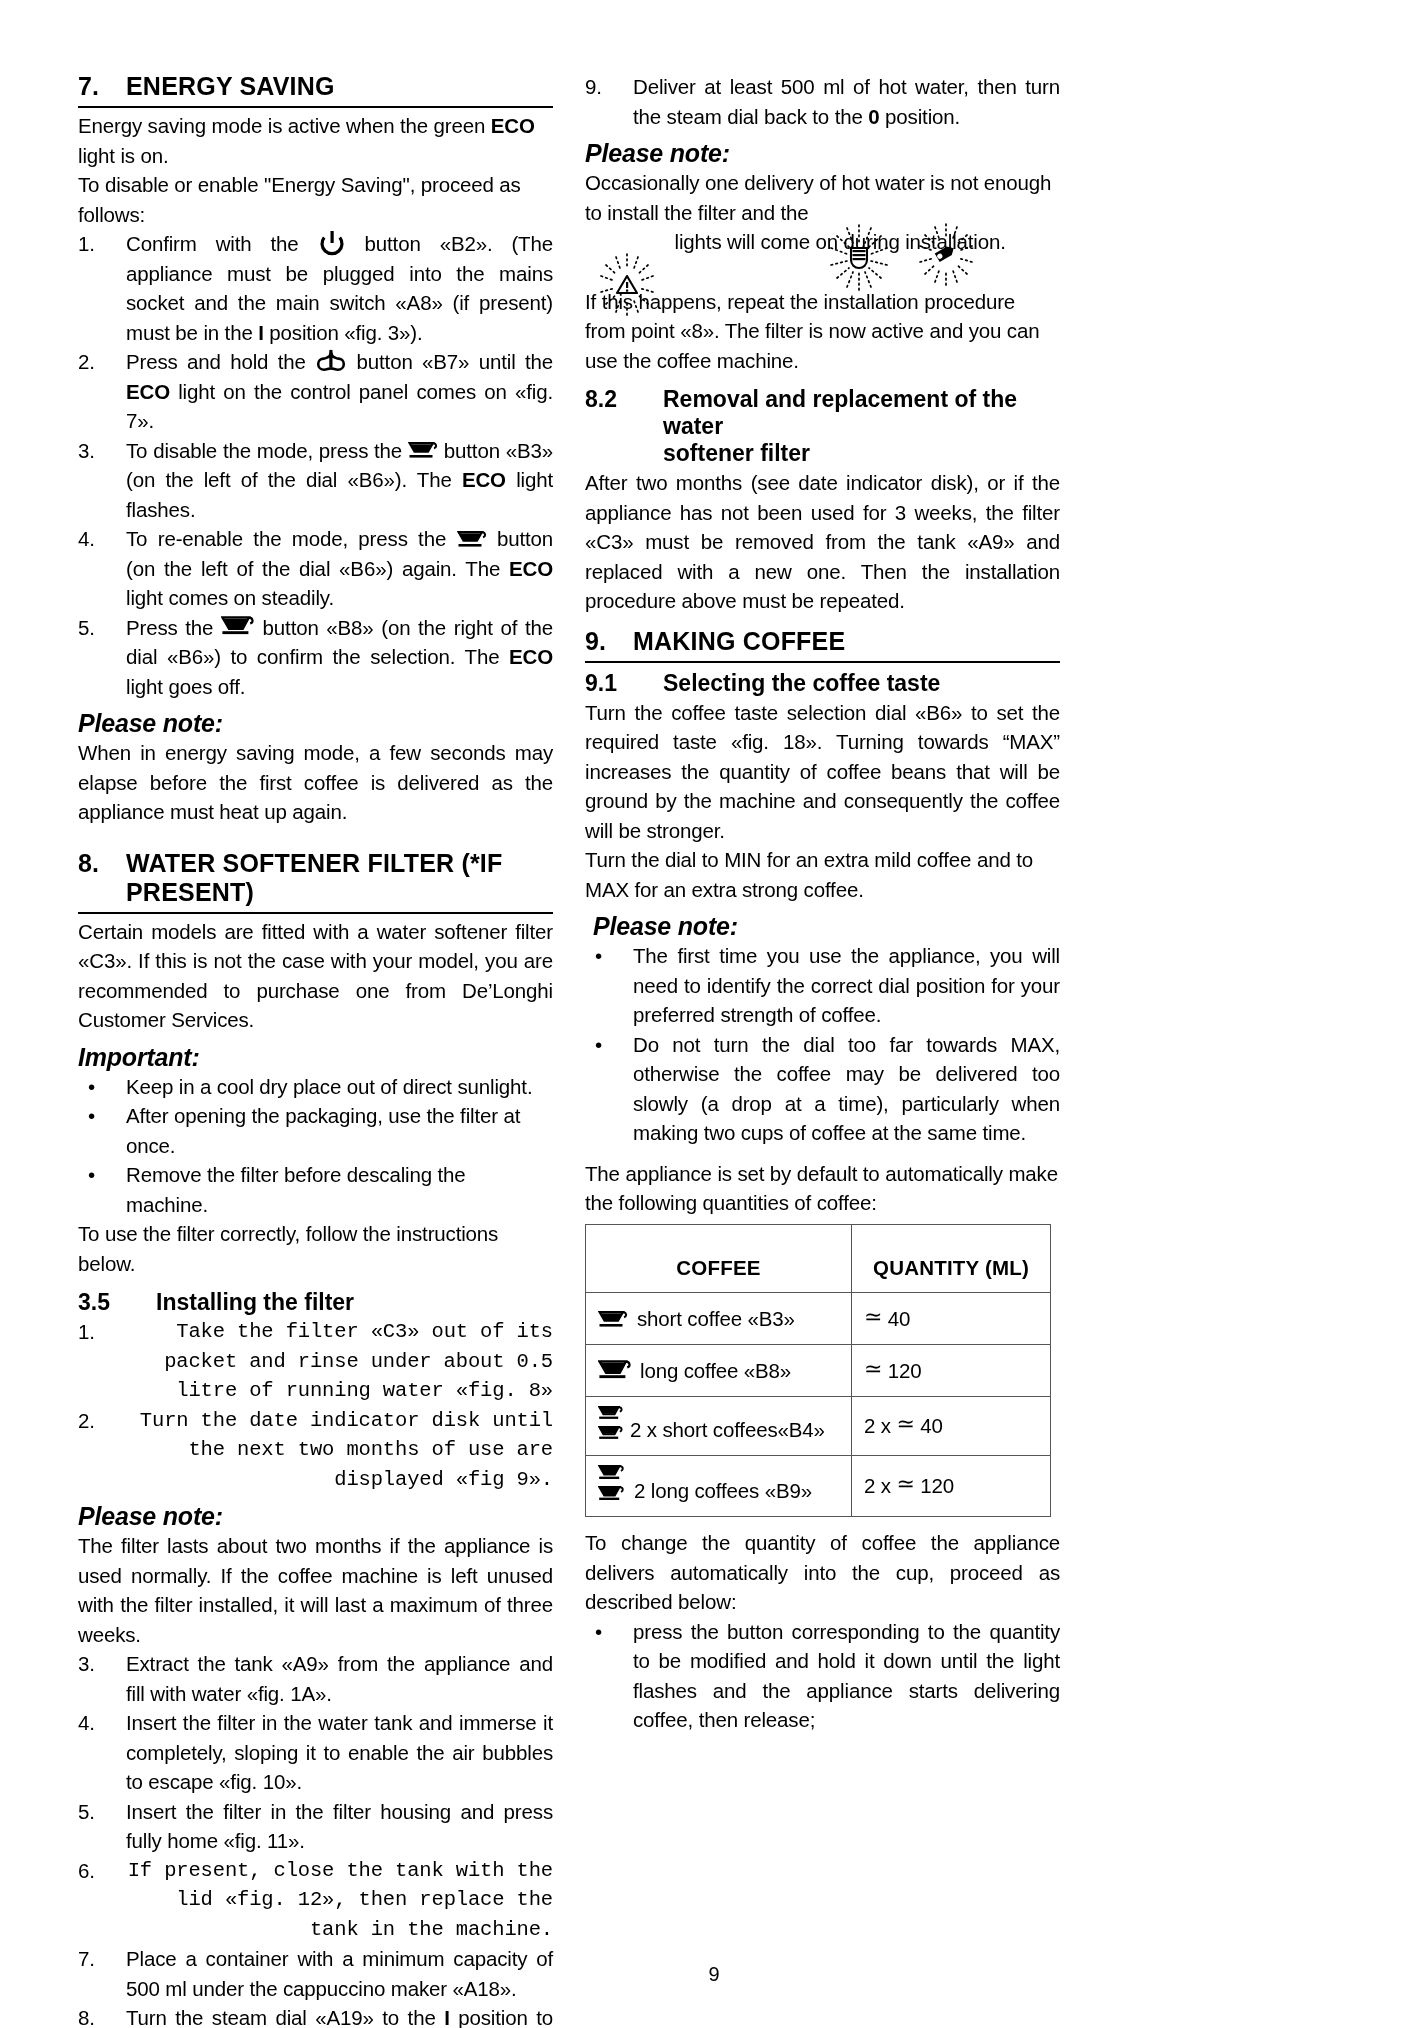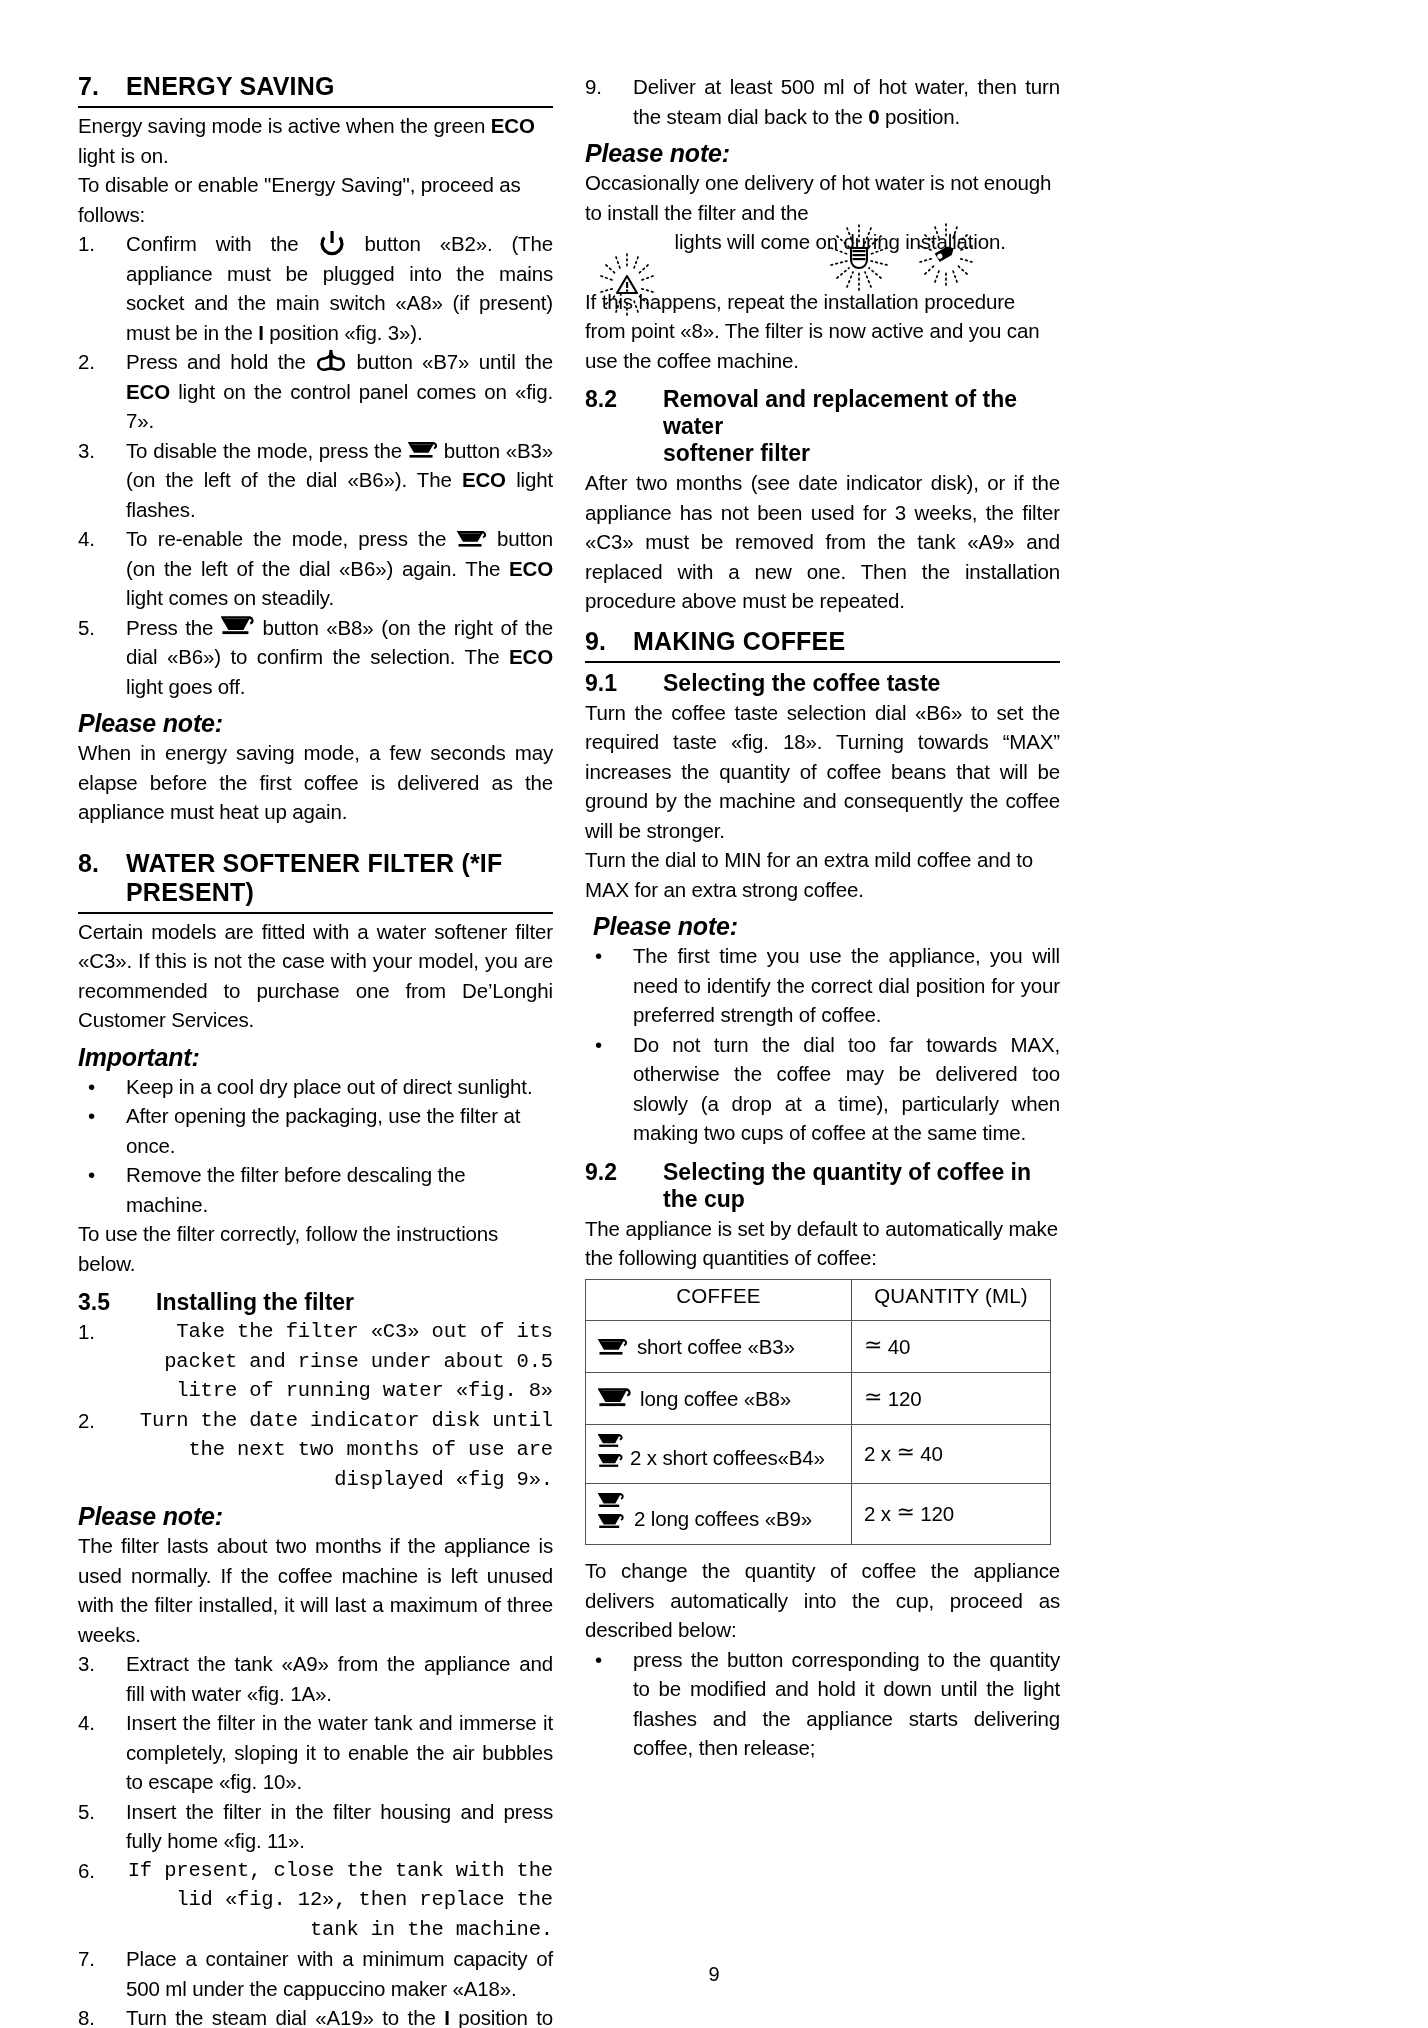--- a/index.html
+++ b/index.html
@@ -128,23 +128,23 @@
     margin-top: 6px;
     table-layout: fixed;
   }
   table.qty th, table.qty td {
     border: 1.6px solid #555;
     padding: 8px 12px;
     vertical-align: middle;
     font-size: 20.5px;
   }
   table.qty th {
-    font-weight: normal;
+    font-weight: bold;
     letter-spacing: 0.2px;
-    padding-top: 1px;
+    padding-top: 28px;
     padding-bottom: 10px;
   }
   table.qty td.cell-coffee { height: 52px; }
   table.qty col.c1 { width: 266px; }
   table.qty col.c2 { width: 199px; }
   .approx {
     display: inline-block;
     transform: translateY(-2px);
     font-size: 22px;
   }
@@ -405,24 +405,20 @@
           <span class="content">The first time you use the appliance, you will need to identify the correct dial position for your preferred strength of coffee.</span>
         </li>
         <li class="bullet-item">
           <span class="marker">•</span>
           <span class="content">Do not turn the dial too far towards MAX, otherwise the coffee may be delivered too slowly (a drop at a time), particularly when making two cups of coffee at the same time.</span>
         </li>
       </ul>
 
       <div class="spacer-sm"></div>
 
-      <h2 class="sub">
-        <span class="num">9.2</span>
-        <span class="txt">Selecting the quantity of coffee in the cup</span>
-      </h2>
       <p class="body-text nojust">The appliance is set by default to automatically make the following quantities of coffee:</p>
 
       <table class="qty">
         <colgroup>
             <col class="c1">
             <col class="c2">
           </colgroup>
         <thead>
           <tr>
             <th>COFFEE</th>

